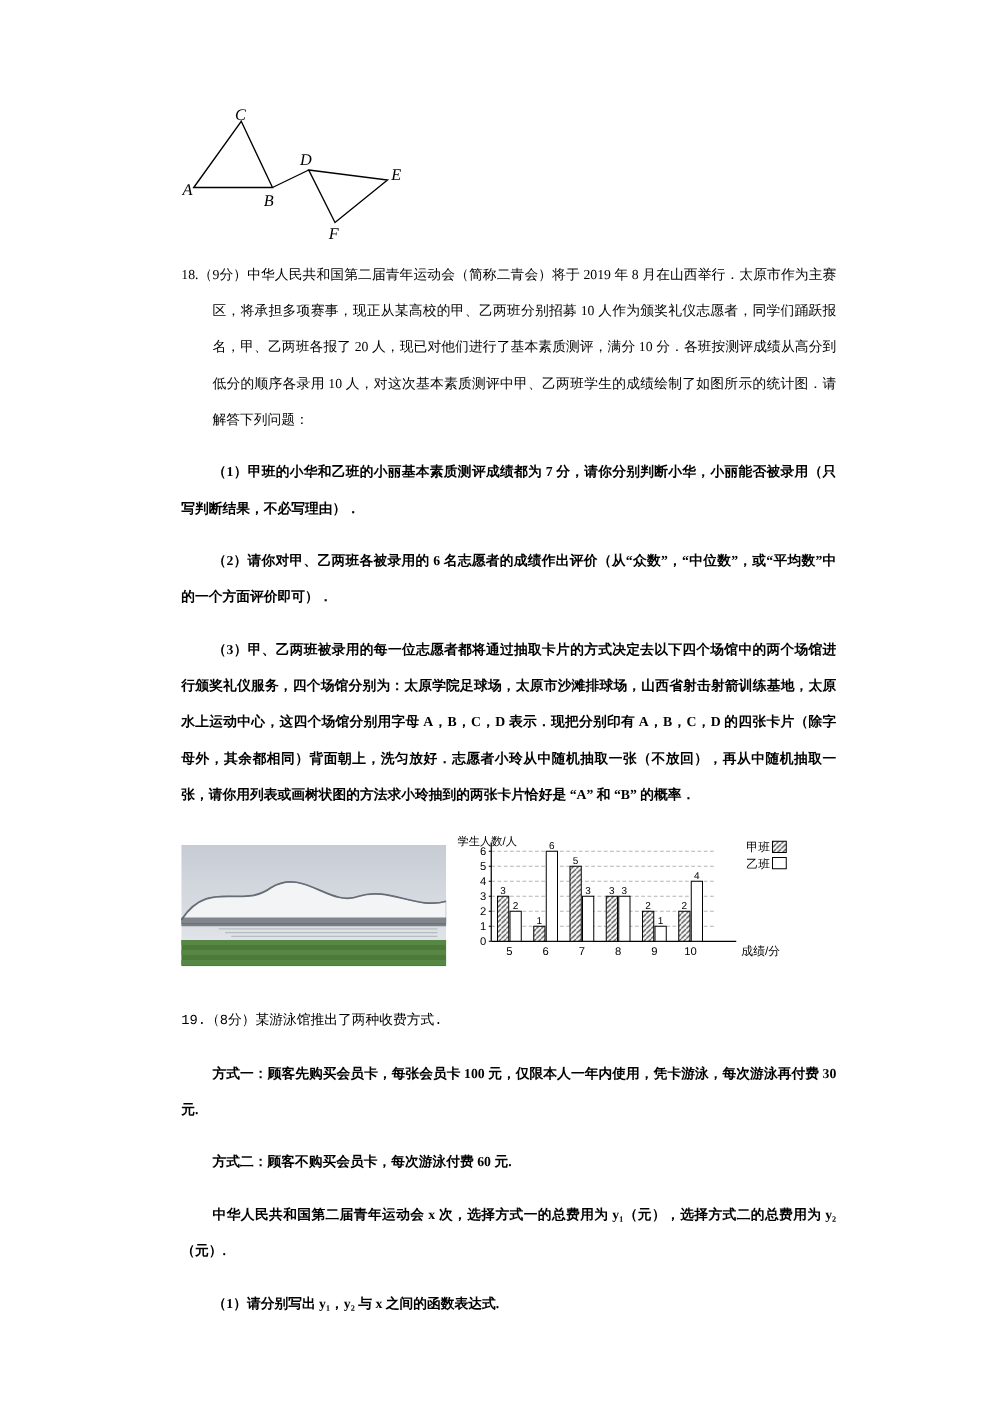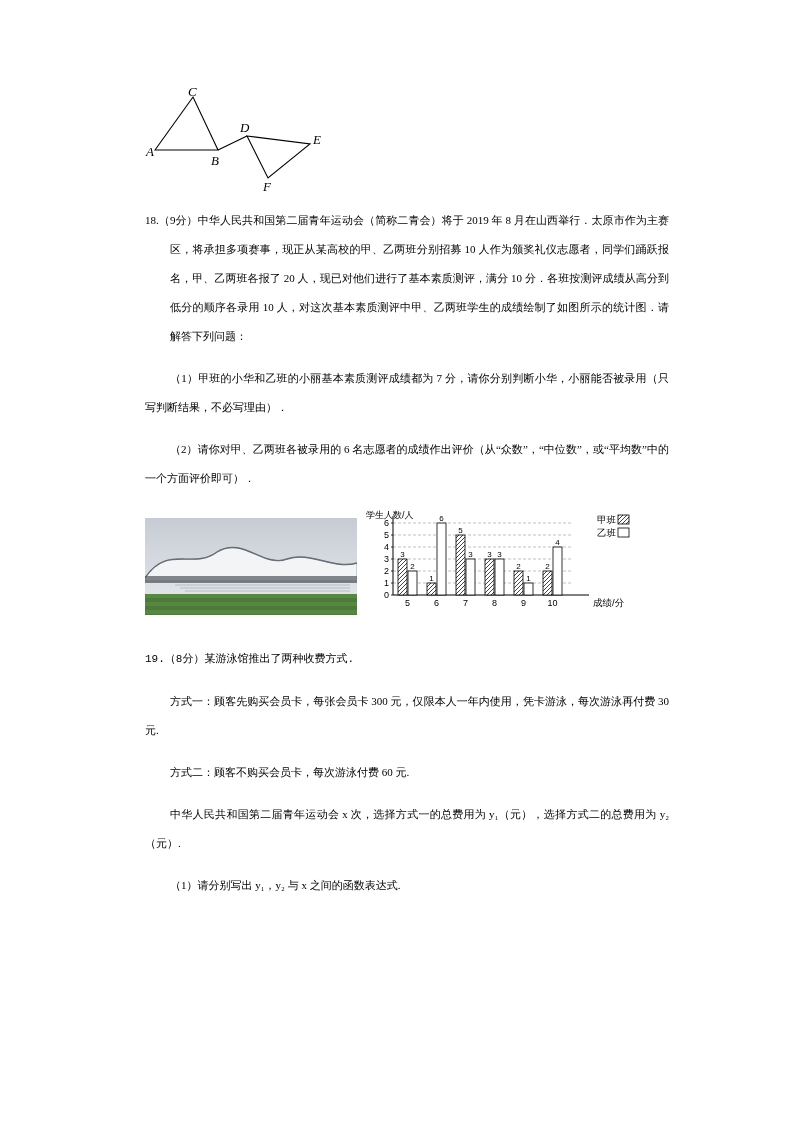--- a/index.html
+++ b/index.html
@@ -6,21 +6,21 @@
   body{
     width:794px;height:1123px;background:#ffffff;color:#000;
     font-family:"Liberation Serif","DejaVu Serif",serif;
   }
   .page{position:relative;width:794px;height:1123px;overflow:hidden;background:#fff;}
   .content{position:absolute;left:145px;top:86px;width:524px;}
   p{margin:0;font-size:11px;line-height:29px;text-align:justify;}
   .hang{padding-left:25px;text-indent:-25px;}   
   .sub{text-indent:25px;}                        
   .mt12{margin-top:12px;}
-  .mt13{margin-top:13px;}
+  .mt13{margin-top:13px;font-weight:bold;}
   .mt30{margin-top:30px;font-family:Liberation Mono, monospace;}
   .geo-fig{display:block;margin:0 0 0 0;}
   .figure-row{display:flex;align-items:flex-end;gap:8px;margin-top:16px;}
   svg text{font-family:"Liberation Sans","DejaVu Sans",sans-serif;fill:#000;}
   .geo-fig text{font-family:"Liberation Serif","DejaVu Serif",serif;font-style:italic;font-size:13px;}
 </style>
 </head>
 <body>
 
 <div class="page">
@@ -36,20 +36,21 @@
       <text x="43" y="10">C</text>
       <text x="66" y="79">B</text>
       <text x="95" y="46">D</text>
       <text x="168" y="58">E</text>
       <text x="118" y="105">F</text>
     </svg>
 
     <p class="hang mt12">18.（9分）中华人民共和国第二届青年运动会（简称二青会）将于 2019 年 8 月在山西举行．太原市作为主赛区，将承担多项赛事，现正从某高校的甲、乙两班分别招募 10 人作为颁奖礼仪志愿者，同学们踊跃报名，甲、乙两班各报了 20 人，现已对他们进行了基本素质测评，满分 10 分．各班按测评成绩从高分到低分的顺序各录用 10 人，对这次基本素质测评中甲、乙两班学生的成绩绘制了如图所示的统计图．请解答下列问题：</p>
     <p class="sub mt13">（1）甲班的小华和乙班的小丽基本素质测评成绩都为 7 分，请你分别判断小华，小丽能否被录用（只写判断结果，不必写理由）．</p>
     <p class="sub mt13">（2）请你对甲、乙两班各被录用的 6 名志愿者的成绩作出评价（从“众数”，“中位数”，或“平均数”中的一个方面评价即可）．</p>
+    <p class="sub mt13">（3）甲、乙两班被录用的每一位志愿者都将通过抽取卡片的方式决定去以下四个场馆中的两个场馆进行颁奖礼仪服务，四个场馆分别为：太原学院足球场，太原市沙滩排球场，山西省射击射箭训练基地，太原水上运动中心，这四个场馆分别用字母 A，B，C，D 表示．现把分别印有 A，B，C，D 的四张卡片（除字母外，其余都相同）背面朝上，洗匀放好．志愿者小玲从中随机抽取一张（不放回），再从中随机抽取一张，请你用列表或画树状图的方法求小玲抽到的两张卡片恰好是 “A” 和 “B” 的概率．</p>
 
     <div class="figure-row">
       <svg width="212" height="97" viewBox="0 0 212 97">
         <defs>
           <linearGradient id="sky" x1="0" y1="0" x2="0" y2="1">
             <stop offset="0" stop-color="#c7ccd4"></stop>
             <stop offset="1" stop-color="#e7eaee"></stop>
           </linearGradient>
         </defs>
         <rect x="0" y="0" width="212" height="97" fill="url(#sky)"></rect>
@@ -131,19 +132,19 @@
           <text x="192.5" y="36" font-size="8" text-anchor="middle">4</text>
           <text x="187.5" y="97" font-size="9" text-anchor="middle">10</text>
           <text x="251" y="14" font-size="9.5" text-anchor="end">甲班</text>
           <rect x="253" y="6" width="11" height="9" fill="url(#hatch)" stroke="#000" stroke-width="0.8"></rect>
           <text x="251" y="27" font-size="9.5" text-anchor="end">乙班</text>
           <rect x="253" y="19" width="11" height="9" fill="#fff" stroke="#000" stroke-width="0.8"></rect>
         </svg>
     </div>
 
     <p class="hang mt30">19.（8分）某游泳馆推出了两种收费方式.</p>
-    <p class="sub mt13">方式一：顾客先购买会员卡，每张会员卡 300 元，仅限本人一年内使用，凭卡游泳，每次游泳再付费 30 元.</p>
+    <p class="sub mt13">方式一：顾客先购买会员卡，每张会员卡 100 元，仅限本人一年内使用，凭卡游泳，每次游泳再付费 30 元.</p>
     <p class="sub mt13">方式二：顾客不购买会员卡，每次游泳付费 60 元.</p>
     <p class="sub mt13">中华人民共和国第二届青年运动会 x 次，选择方式一的总费用为 y₁（元），选择方式二的总费用为 y₂（元）.</p>
     <p class="sub mt13">（1）请分别写出 y₁，y₂ 与 x 之间的函数表达式.</p>
 
   </div>
 </div>
 
 </body></html>

